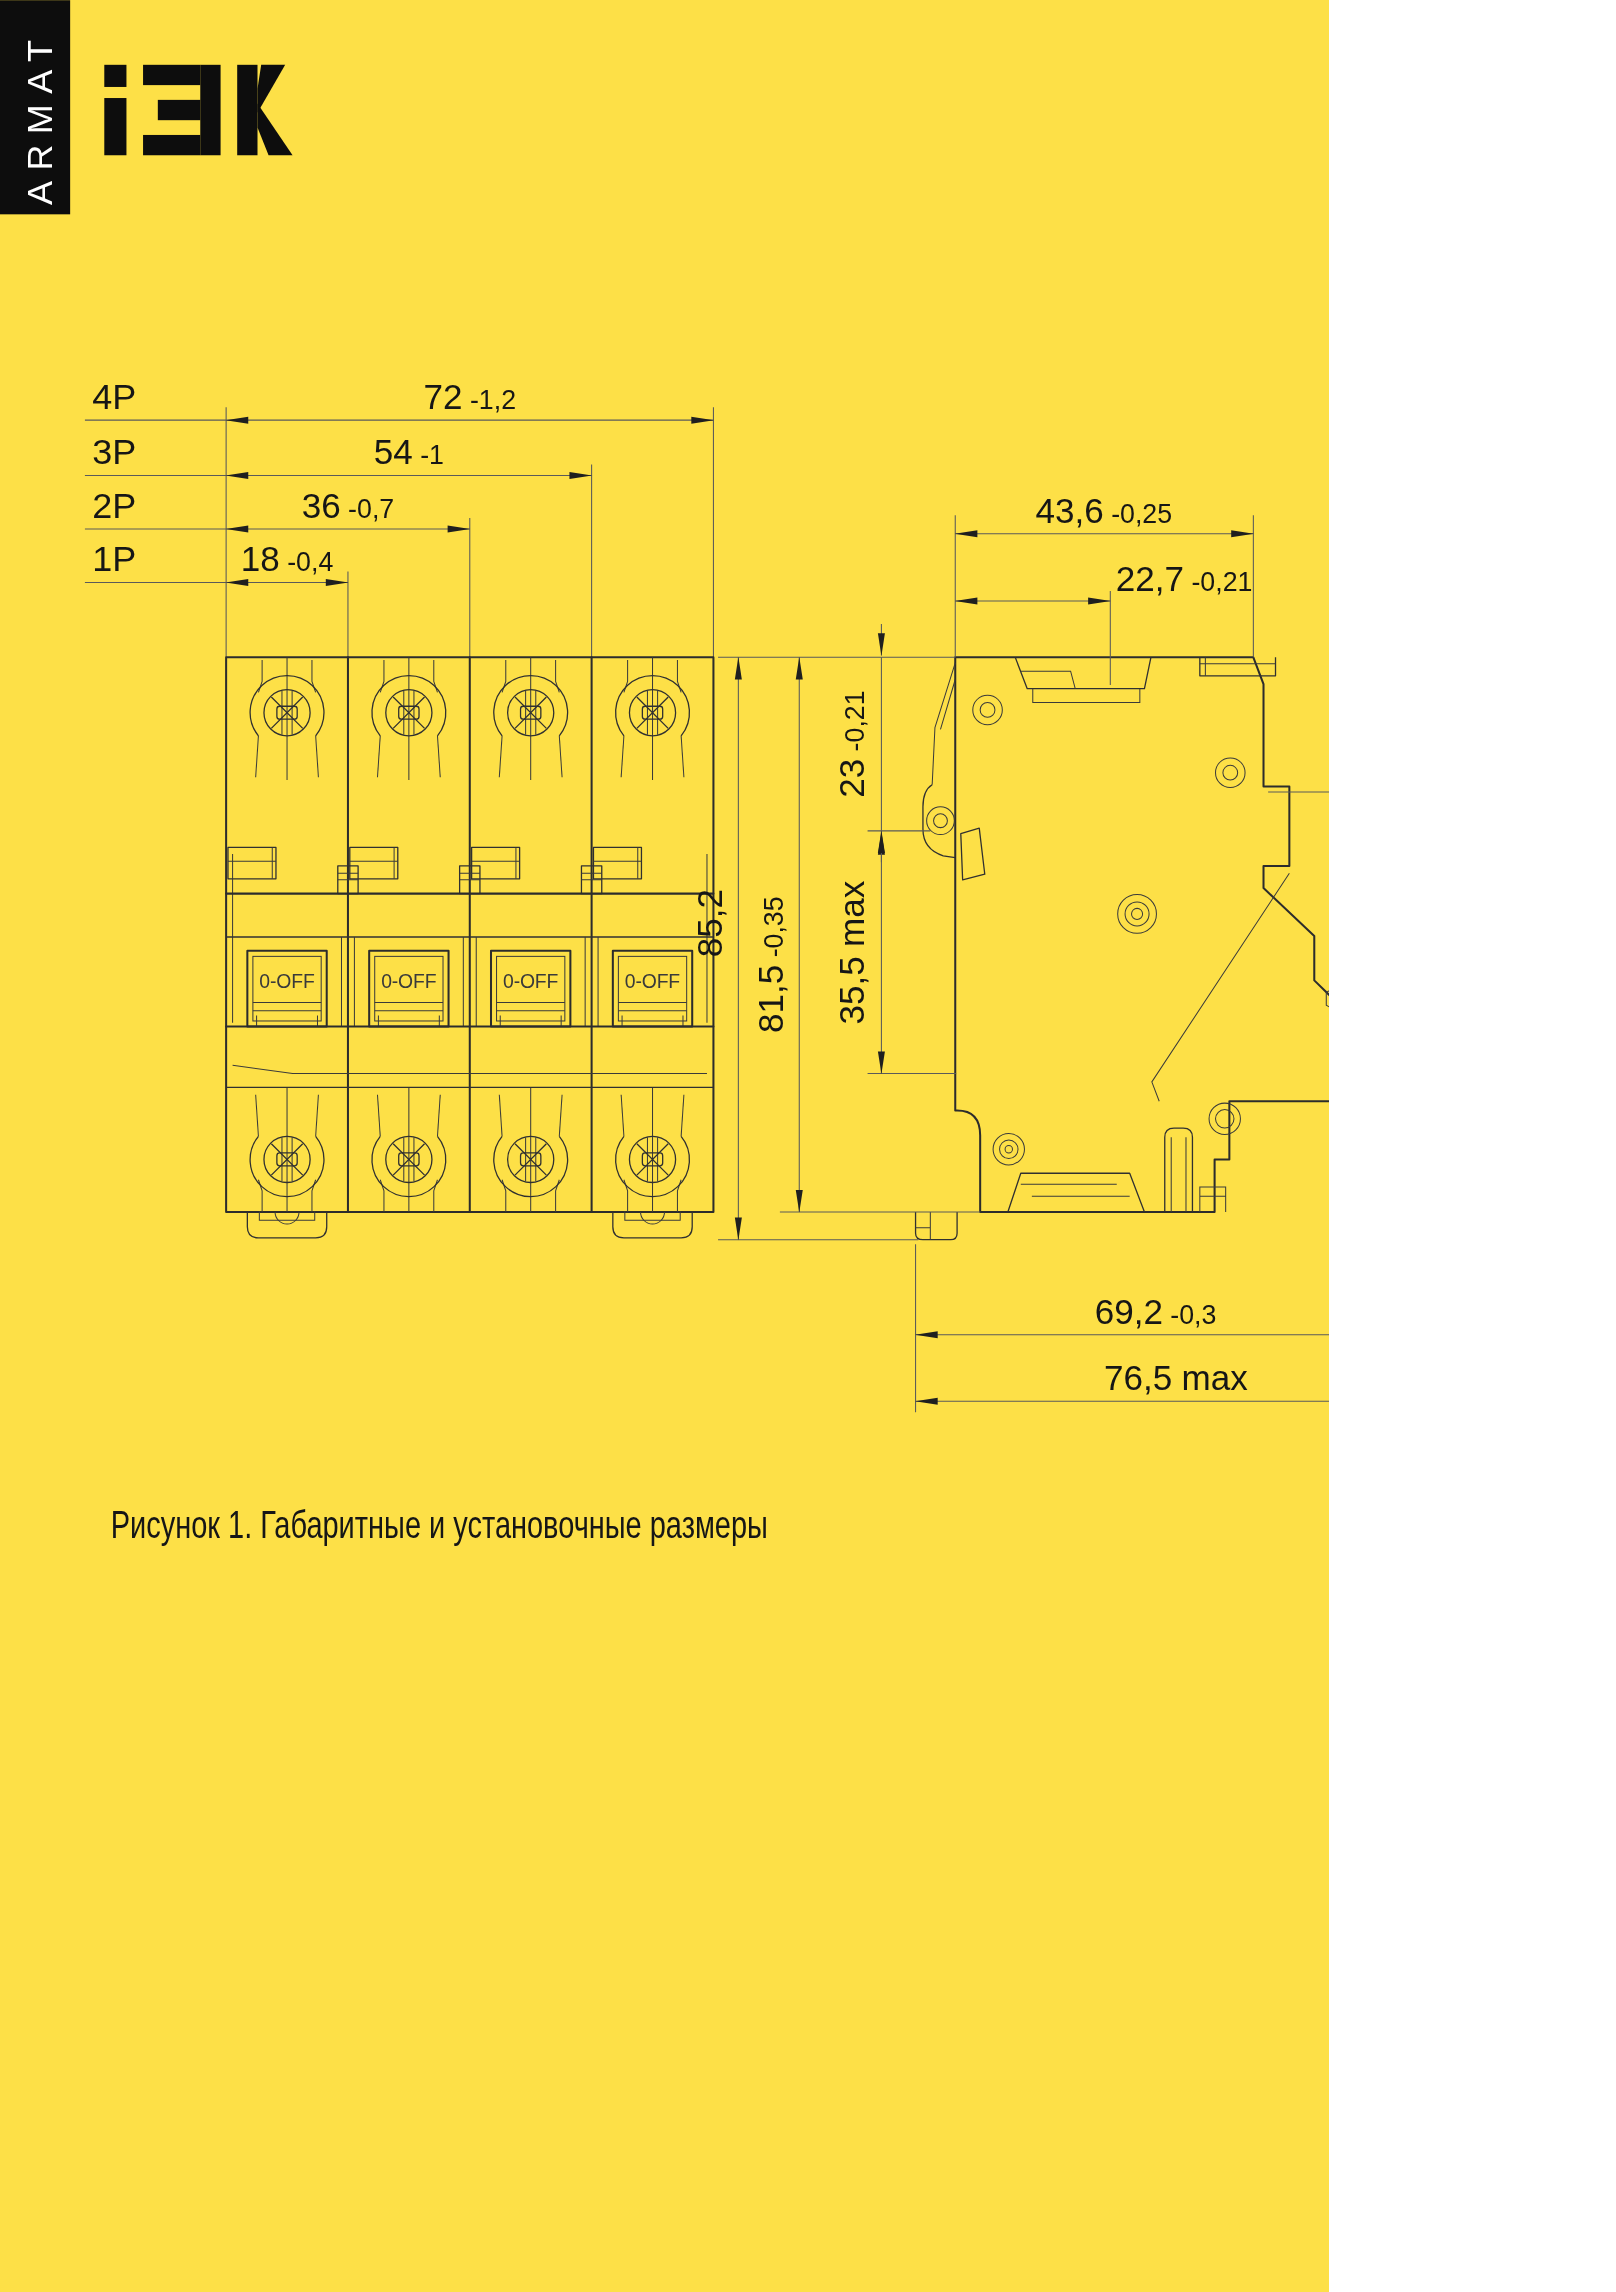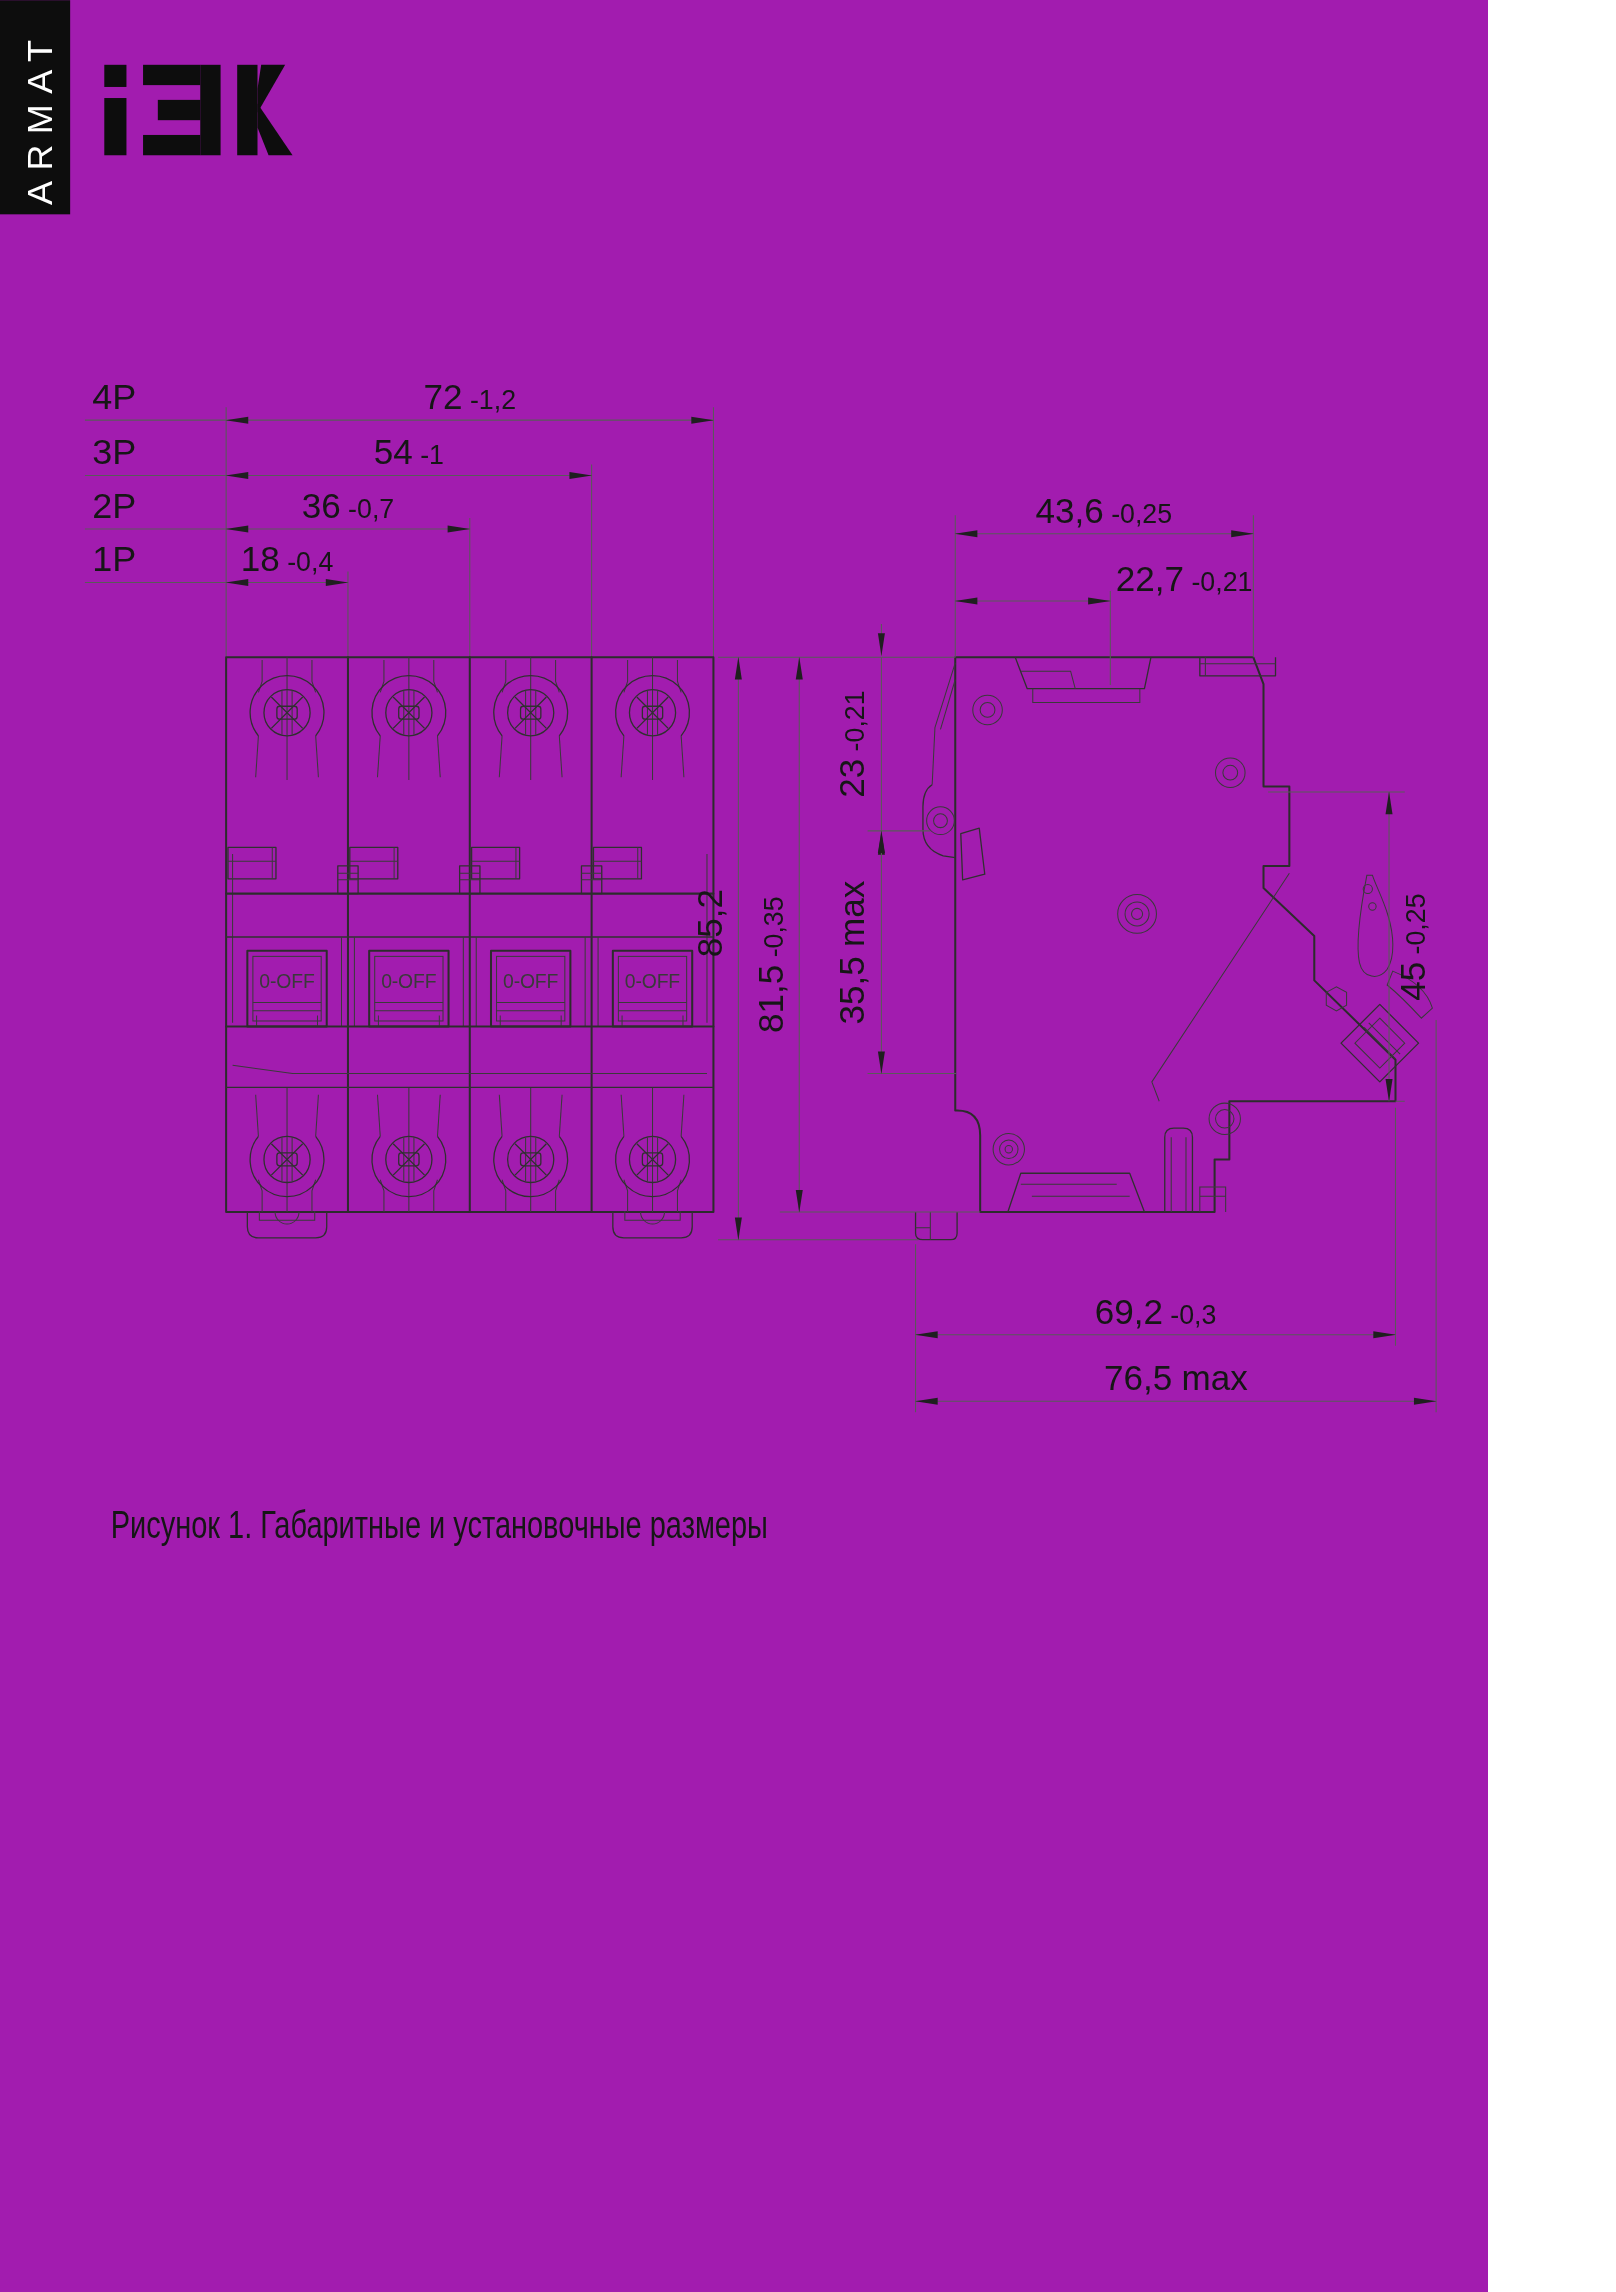--- a/index.html
+++ b/index.html
@@ -1,16 +1,16 @@
 <!DOCTYPE html>
 <html style="font-size:14.8px"><head>
 <meta charset="utf-8">
 <style>
   html,body{margin:0;padding:0;background:#ffffff;}
-  .page{position:relative;width:1488px;height:2293px;background:#a21caf;overflow:hidden;}
+  .page{position:relative;width:1329px;height:2293px;background:#fde047;overflow:hidden;}
   svg text{font-family:"Liberation Sans",sans-serif;fill:#161616;}
   .val{font-size:38px;}
   .tol{font-size:29px;}
   .plbl{font-size:39px;}
   .rot{font-size:38px;}
   .rot-tol{font-size:29px;}
   .toggle{font-size:21px;fill:#3a3a3a;}
   .caption{font-size:42px;}
   .brandtxt{font-size:39px;fill:#ffffff;letter-spacing:3px;}
   .thick{stroke:#2c2c2c;stroke-width:2.2;fill:none;stroke-linejoin:round;stroke-linecap:round;}

